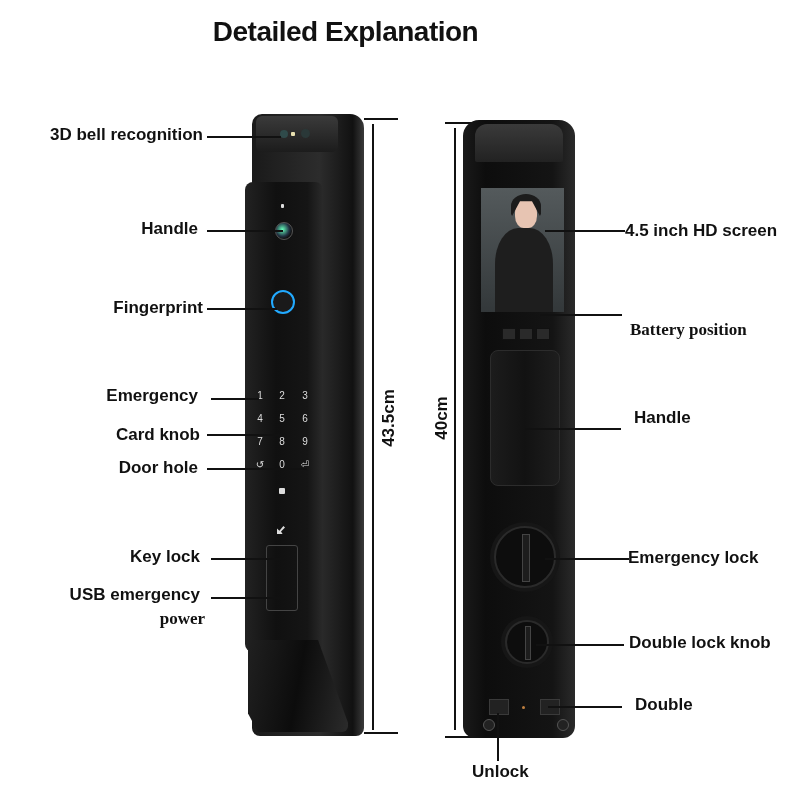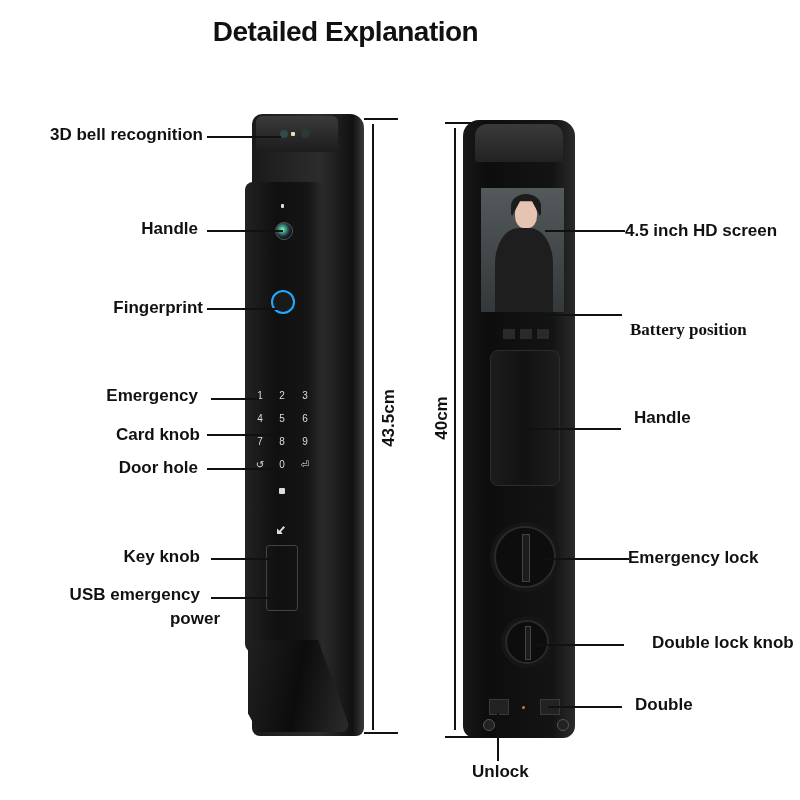--- a/index.html
+++ b/index.html
@@ -79,25 +79,25 @@
 
 <div class="lbl r" style="right:602px;top:386px;">Emergency</div>
 <div class="line" style="left:211px;top:398px;width:48px;"></div>
 
 <div class="lbl r" style="right:600px;top:425px;">Card knob</div>
 <div class="line" style="left:207px;top:434px;width:80px;"></div>
 
 <div class="lbl r" style="right:602px;top:458px;">Door hole</div>
 <div class="line" style="left:207px;top:468px;width:100px;"></div>
 
-<div class="lbl r" style="right:600px;top:547px;">Key knob</div>
+<div class="lbl r" style="right:600px;top:547px;">Key lock</div>
 <div class="line" style="left:211px;top:558px;width:72px;"></div>
 
 <div class="lbl r" style="right:600px;top:585px;">USB emergency</div>
-<div class="lbl r" style="right:580px;top:609px;">power</div>
+<div class="lbl r" style="right:595px;top:609px;font-family:Liberation Serif, serif;">power</div>
 <div class="line" style="left:211px;top:597px;width:72px;"></div>
 
 <div class="line" style="left:364px;top:118px;width:34px;"></div>
 <div class="vline" style="left:372px;top:124px;height:606px;"></div>
 <div class="line" style="left:364px;top:732px;width:34px;"></div>
 <div class="dim" style="left:360px;top:408px;">43.5cm</div>
 
 <div class="line" style="left:445px;top:122px;width:32px;"></div>
 <div class="vline" style="left:454px;top:128px;height:602px;"></div>
 <div class="line" style="left:445px;top:736px;width:32px;"></div>
@@ -136,19 +136,19 @@
 <div class="line" style="left:540px;top:314px;width:82px;"></div>
 <div class="lbl" style="left:630px;top:320px;font-family:Liberation Serif, serif;">Battery position</div>
 
 <div class="line" style="left:525px;top:428px;width:96px;"></div>
 <div class="lbl" style="left:634px;top:408px;">Handle</div>
 
 <div class="line" style="left:545px;top:558px;width:84px;"></div>
 <div class="lbl" style="left:628px;top:548px;">Emergency lock</div>
 
 <div class="line" style="left:536px;top:644px;width:88px;"></div>
-<div class="lbl" style="left:652px;top:633px;">Double lock knob</div>
+<div class="lbl" style="left:629px;top:633px;">Double lock knob</div>
 
 <div class="line" style="left:548px;top:706px;width:74px;"></div>
 <div class="lbl" style="left:635px;top:695px;">Double</div>
 
 <div class="vline" style="left:497px;top:713px;height:48px;"></div>
 <div class="lbl" style="left:472px;top:762px;">Unlock</div>
 
 </body></html>

